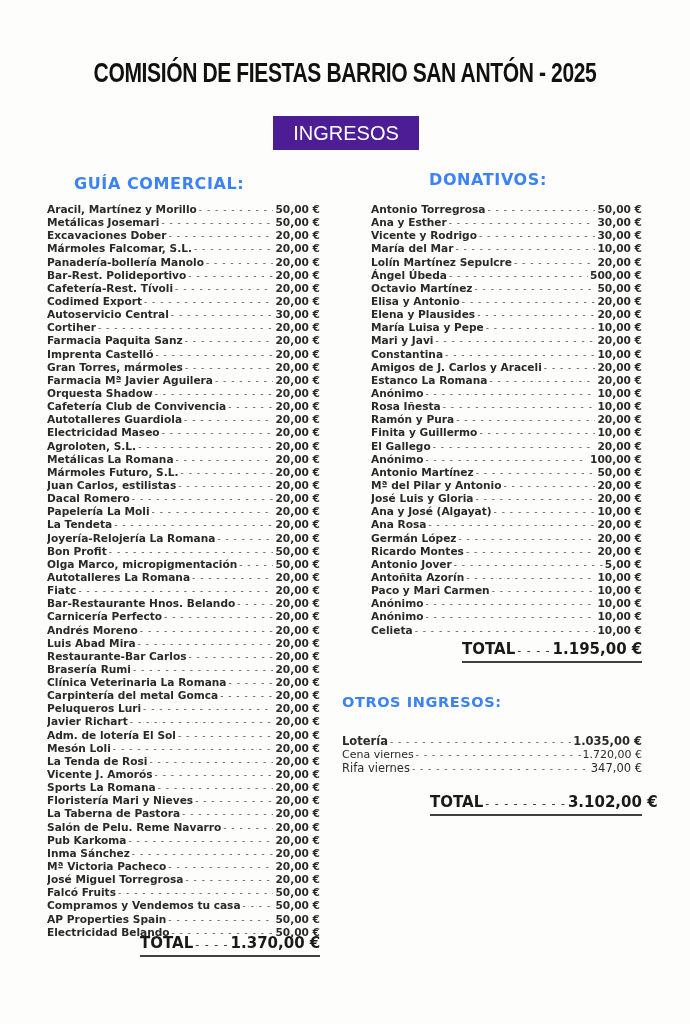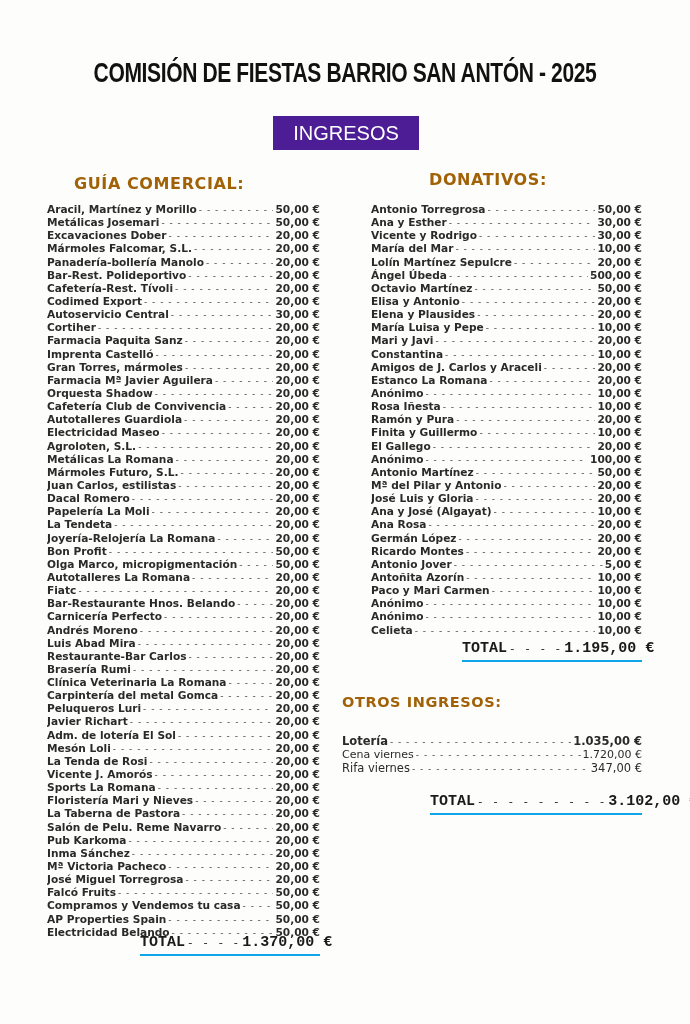--- a/index.html
+++ b/index.html
@@ -12,37 +12,37 @@
     font-family: "Liberation Sans", sans-serif; font-weight: bold; font-size: 27px;
     letter-spacing: -0.5px; transform: scaleX(0.78); transform-origin: center; white-space: nowrap;
     color: #111;
   }
   .badge {
     position: absolute; left: 273px; top: 116px; width: 146px; height: 34px;
     background: #4c1d95; color: #fff; display: flex; align-items: center; justify-content: center;
     font-family: "Liberation Sans", sans-serif; font-weight: normal; font-size: 20px;
   }
   .section-head {
-    position: absolute; font-weight: bold; font-size: 16px; letter-spacing: 0.6px; color: #a16207;
+    position: absolute; font-weight: bold; font-size: 16px; letter-spacing: 0.6px; color: #3b82f6;
   }
   .list { position: absolute; }
   .row {
     display: flex; align-items: baseline; height: 13.15px; font-size: 10.6px; font-weight: bold;
     color: #2a2a2a; white-space: nowrap; overflow: hidden;
   }
   .row .name { flex: 0 0 auto; }
   .row .leader {
     flex: 1 1 auto; overflow: hidden; margin: 0 2px; color: #444;
     font-weight: normal; letter-spacing: 1px; font-size: 9px;
   }
   .row .leader::before { content: "- - - - - - - - - - - - - - - - - - - - - - - - - - - - - - - - - - - - - - - - - - - - - - - - - - -"; }
   .row .amount { flex: 0 0 auto; text-align: right; }
   .total {
     position: absolute; display: flex; align-items: baseline; font-weight: bold; font-size: 15px; color: #1a1a1a;
-    border-bottom: 2px solid #0ea5e9; padding-bottom: 3px; white-space: nowrap; font-family: Liberation Mono, monospace;
+    border-bottom: 2px solid #404040; padding-bottom: 3px; white-space: nowrap;
   }
   .total .leader { font-weight: normal; font-size: 11px; letter-spacing: 1px; margin: 0 2px; }
 </style>
 </head>
 <body>
 
 <div class="title">COMISIÓN DE FIESTAS BARRIO SAN ANTÓN - 2025</div>
 <div class="badge">INGRESOS</div>
 
 <div class="section-head" style="left:74px; top:174px;">GUÍA COMERCIAL:</div>

